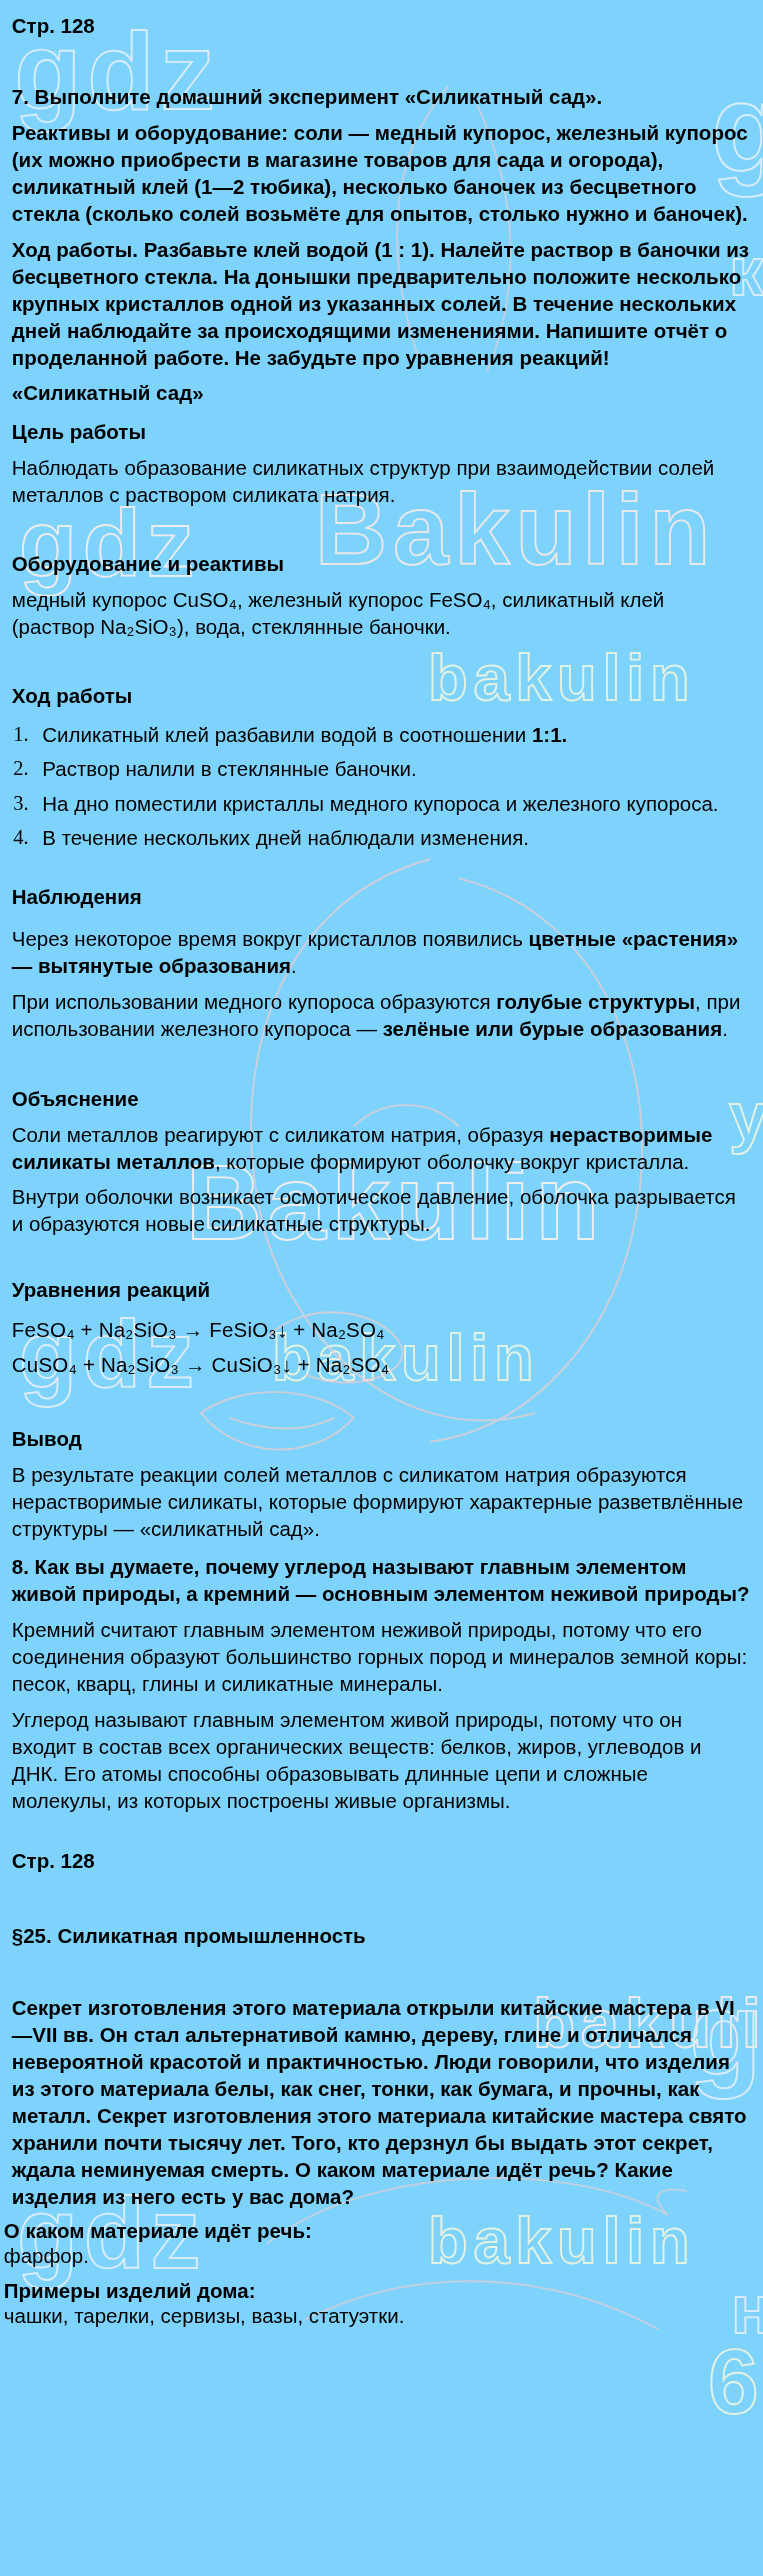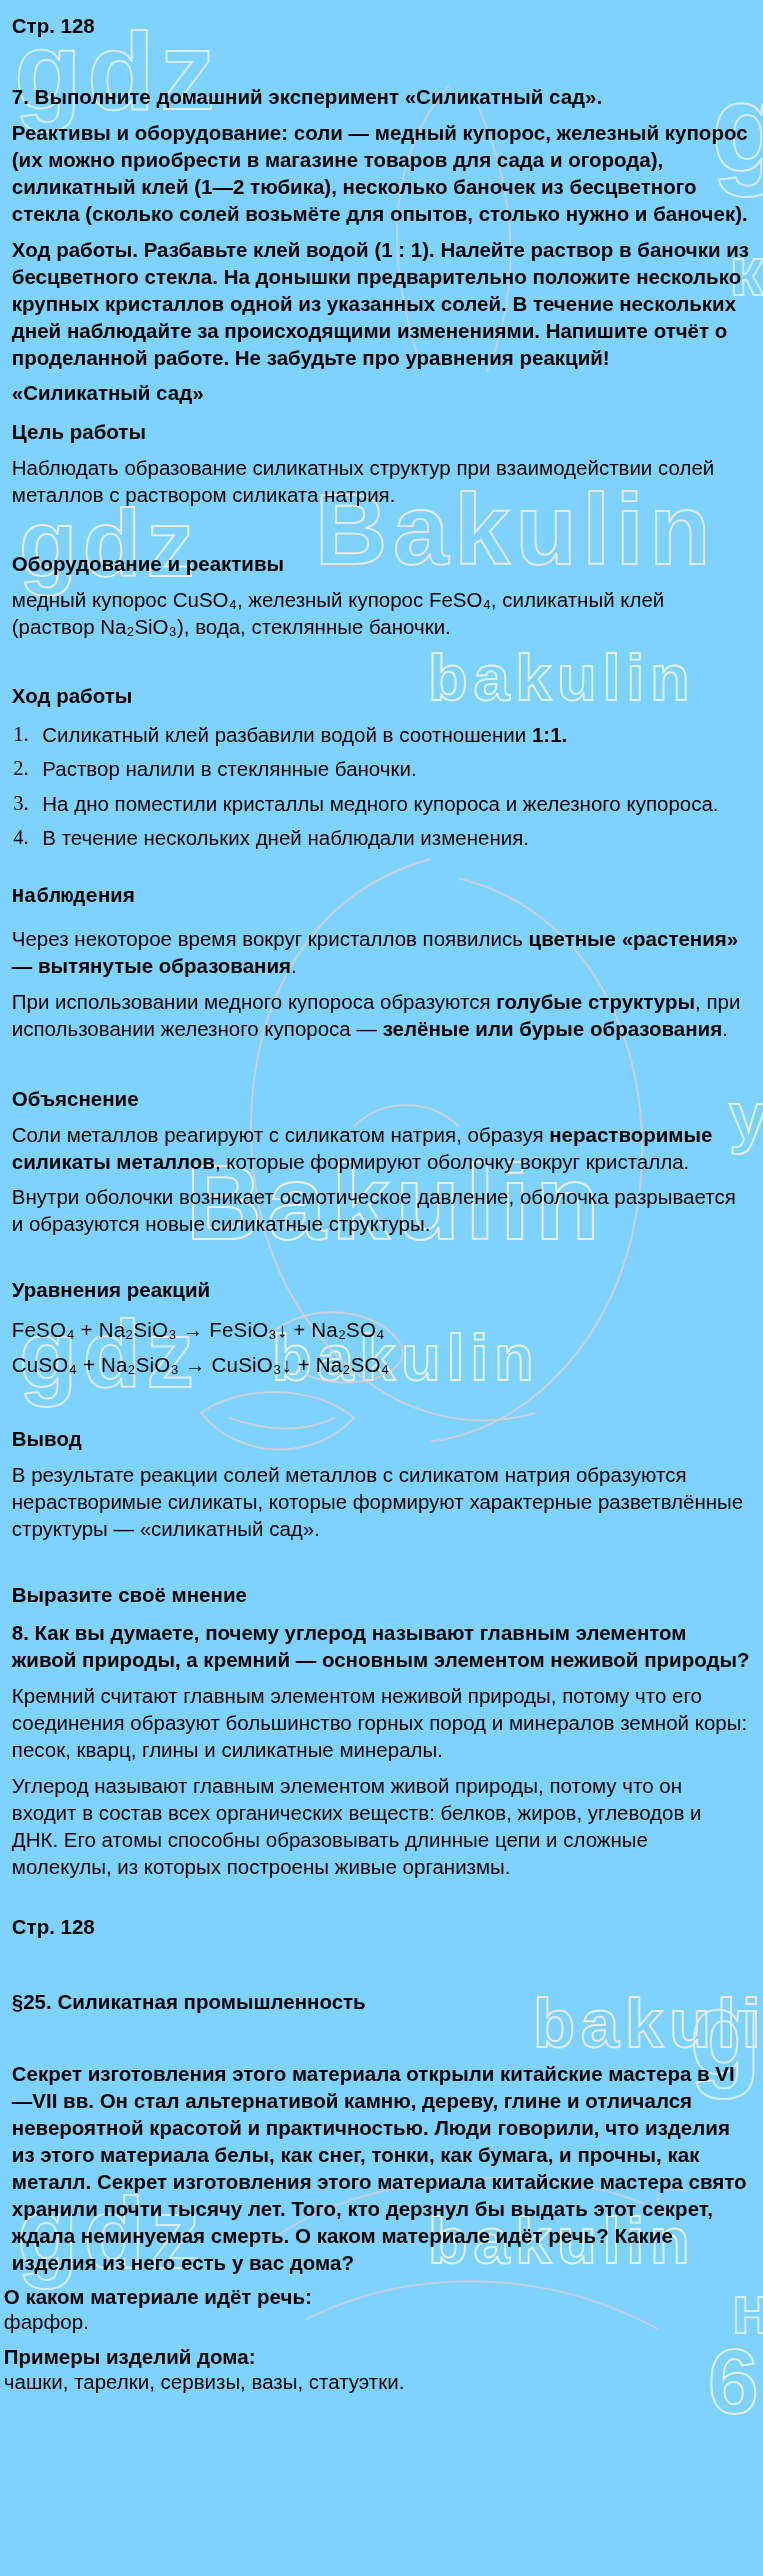--- a/index.html
+++ b/index.html
@@ -117,36 +117,35 @@
       <div class="step">
         <span class="step-num">3.</span>
         <div class="step-text"><span>На дно поместили кристаллы медного купороса и железного купороса.</span></div>
       </div>
       <div class="step">
         <span class="step-num">4.</span>
         <div class="step-text"><span>В течение нескольких дней наблюдали изменения.</span></div>
       </div>
     </div>
 
-    <h2 style="margin-top:32px;font-family:Liberation Mono, monospace;">Наблюдения</h2>
+    <h2 style="margin-top:32px;">Наблюдения</h2>
     <p style="margin-top:14.3px;"><span>Через некоторое время вокруг кристаллов появились </span><span class="b">цветные «растения» — вытянутые образования</span><span>.</span></p>
     <p style="margin-top:9.5px;"><span>При использовании медного купороса образуются </span><span class="b">голубые структуры</span><span>, при использовании железного купороса — </span><span class="b">зелёные или бурые образования</span><span>.</span></p>
 
     <h2 style="margin-top:43px;">Объяснение</h2>
     <p style="margin-top:8.6px;"><span>Соли металлов реагируют с силикатом натрия, образуя </span><span class="b">нерастворимые силикаты металлов</span><span>, которые формируют оболочку вокруг кристалла.</span></p>
     <p style="margin-top:8.6px;">Внутри оболочки возникает осмотическое давление, оболочка разрывается и образуются новые силикатные структуры.</p>
 
     <h2 style="margin-top:39px;">Уравнения реакций</h2>
     <p class="eq" style="margin-top:12.4px;">FeSO₄ + Na₂SiO₃ → FeSiO₃↓ + Na₂SO₄</p>
     <p class="eq" style="margin-top:8.6px;">CuSO₄ + Na₂SiO₃ → CuSiO₃↓ + Na₂SO₄</p>
 
     <h2 style="margin-top:47px;">Вывод</h2>
     <p style="margin-top:8.6px;">В результате реакции солей металлов с силикатом натрия образуются нерастворимые силикаты, которые формируют характерные разветвлённые структуры — «силикатный сад».</p>
 
-    <h2 style="margin-top:39px;">Выразите своё мнение</h2>
     <h2 style="margin-top:11.5px;">8. Как вы думаете, почему углерод называют главным элементом живой природы, а кремний — основным элементом неживой природы?</h2>
     <p style="margin-top:8.6px;">Кремний считают главным элементом неживой природы, потому что его соединения образуют большинство горных пород и минералов земной коры: песок, кварц, глины и силикатные минералы.</p>
     <p style="margin-top:8.6px;">Углерод называют главным элементом живой природы, потому что он входит в состав всех органических веществ: белков, жиров, углеводов и ДНК. Его атомы способны образовывать длинные цепи и сложные молекулы, из которых построены живые организмы.</p>
 
     <h2 style="margin-top:33px;">Стр. 128</h2>
 
     <h2 style="margin-top:48px;">§25. Силикатная промышленность</h2>
 
     <p class="b" style="margin-top:45px;">Секрет изготовления этого материала открыли китайские мастера в VI—VII вв. Он стал альтернативой камню, дереву, глине и отличался невероятной красотой и практичностью. Люди говорили, что изделия из этого материала белы, как снег, тонки, как бумага, и прочны, как металл. Секрет изготовления этого материала китайские мастера свято хранили почти тысячу лет. Того, кто дерзнул бы выдать этот секрет, ждала неминуемая смерть. О каком материале идёт речь? Какие изделия из него есть у вас дома?</p>
 

